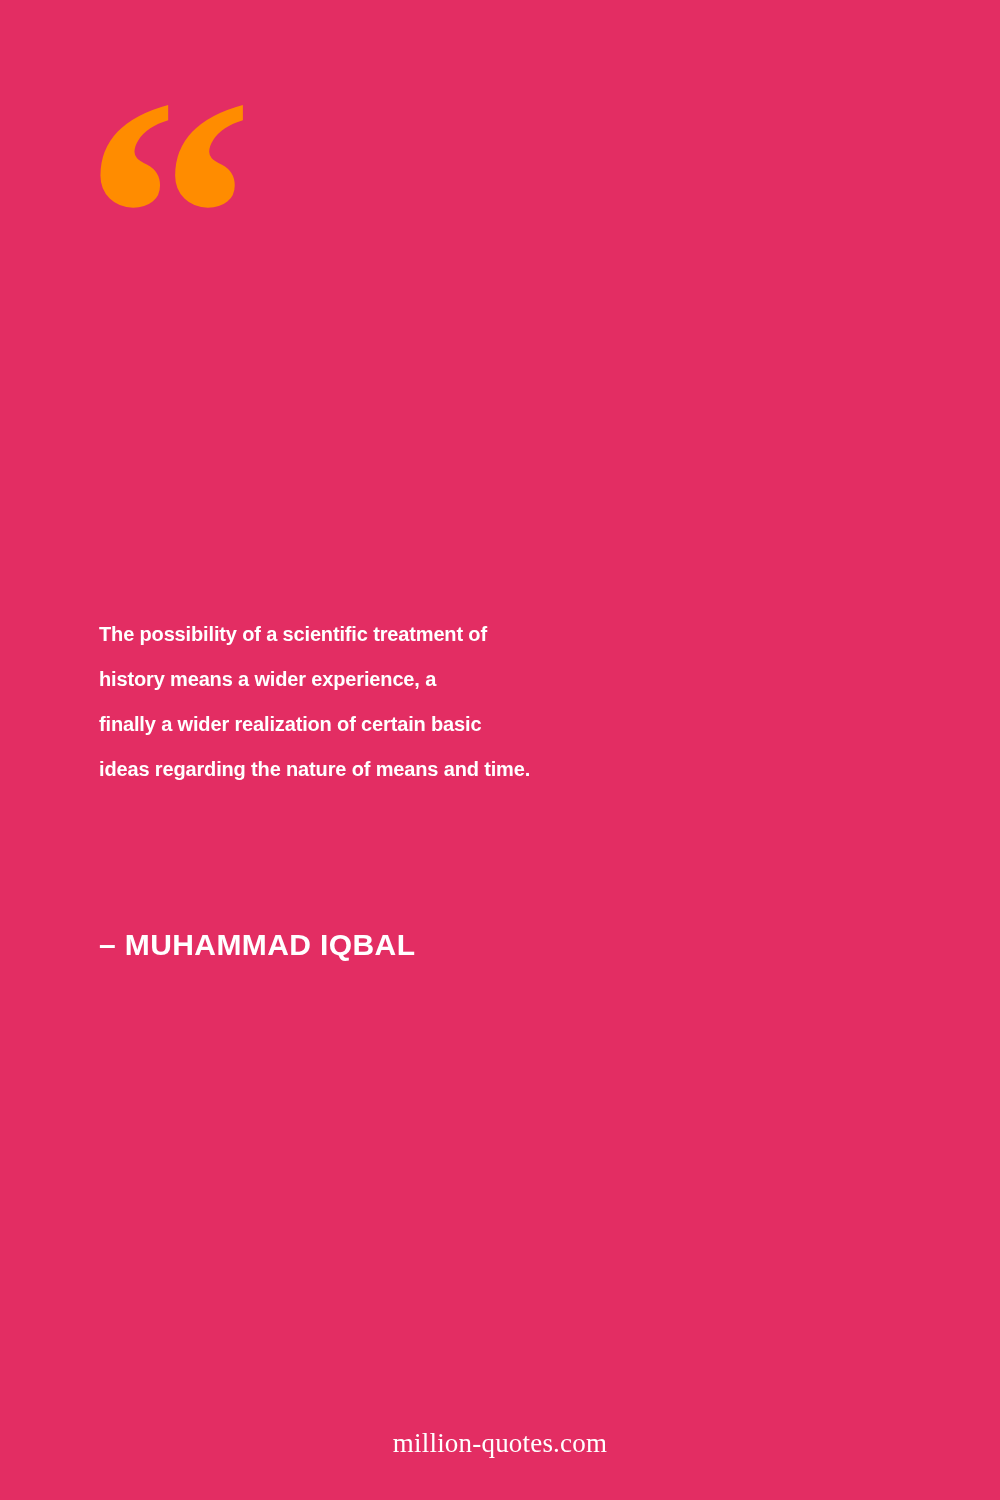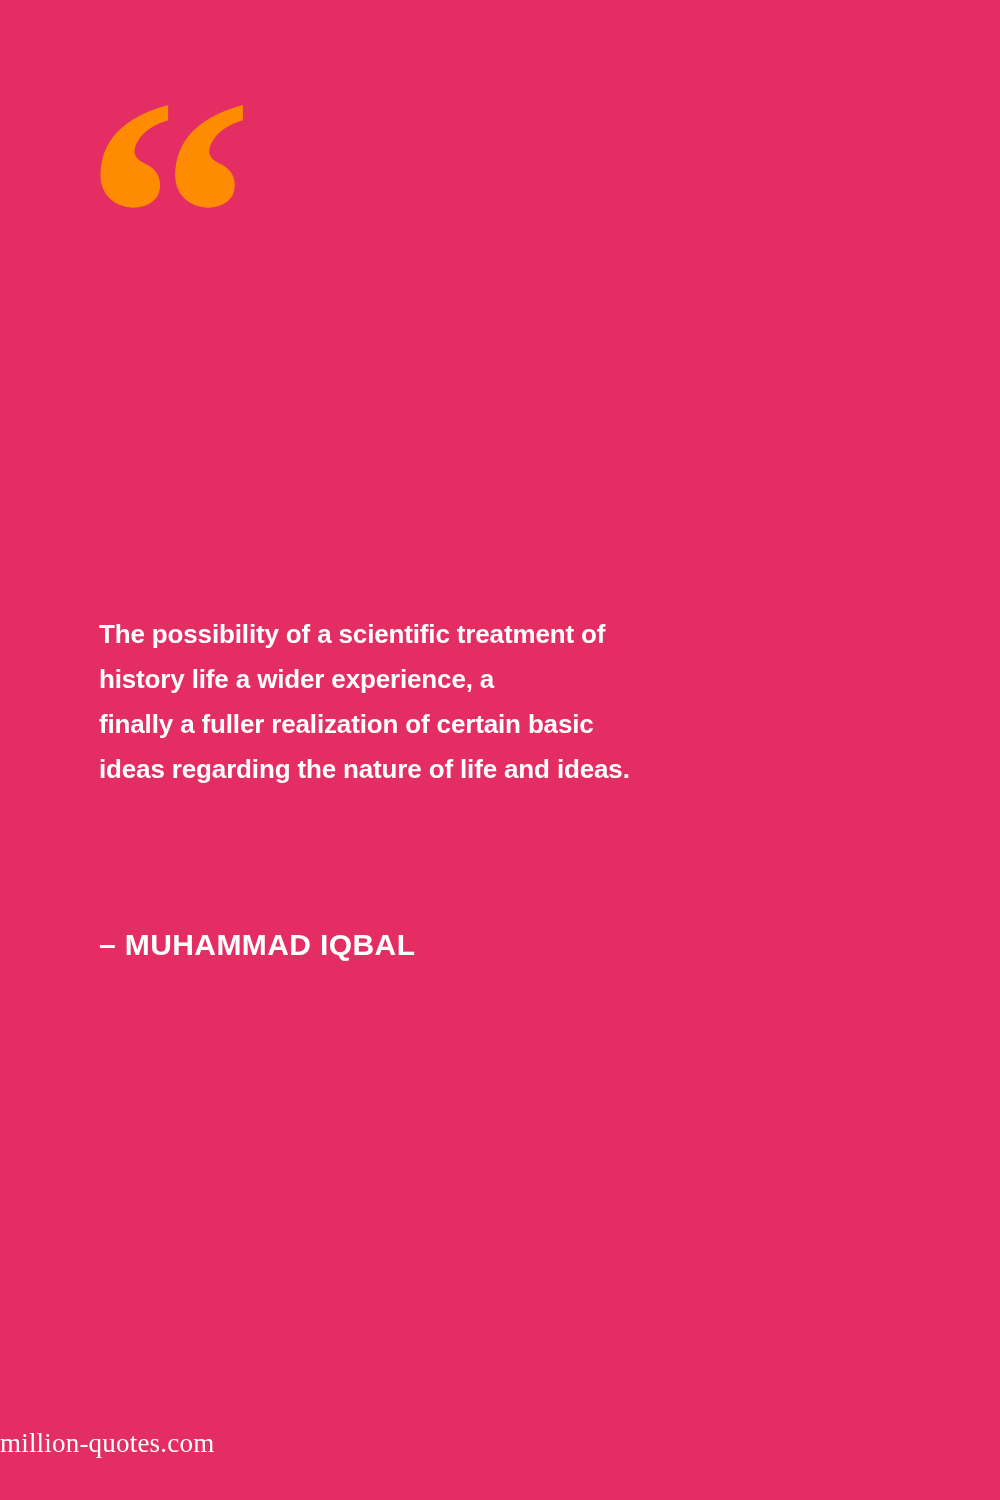--- a/index.html
+++ b/index.html
@@ -39,21 +39,21 @@
   }
 
   
   .quote-body {
     position: absolute;
     left: 99px;
     top: 612px;
     width: 720px;
     color: #ffffff;
     font-family: "Liberation Sans", sans-serif;
-    font-size: 26px;
+    font-size: 20px;
     font-weight: 700;
     line-height: 45px;
     letter-spacing: -0.15px;
   }
   .quote-line {
     display: block;
     white-space: nowrap;
   }
 
   
@@ -68,38 +68,39 @@
     letter-spacing: 0.4px;
     white-space: nowrap;
   }
 
   
   .footer {
     position: absolute;
     left: 0;
     right: 0;
     top: 1428px;
+    text-align: center;
     color: #ffffff;
     font-family: "Liberation Serif", serif;
     font-size: 27px;
     font-weight: 400;
     letter-spacing: 0.2px;
   }
 </style>
 </head>
 <body>
 
 <div class="poster">
 
   <div class="quote-mark">“</div>
 
   <div class="quote-body">
     <span class="quote-line">The possibility of a scientific treatment of</span>
-    <span class="quote-line">history life a wider experience, a</span>
-    <span class="quote-line">finally a fuller realization of certain basic</span>
-    <span class="quote-line">ideas regarding the nature of life and ideas.</span>
+    <span class="quote-line">history means a wider experience, a</span>
+    <span class="quote-line">finally a wider realization of certain basic</span>
+    <span class="quote-line">ideas regarding the nature of means and time.</span>
   </div>
 
   <div class="attribution">– MUHAMMAD IQBAL</div>
 
   <div class="footer">million-quotes.com</div>
 
 </div>
 
 </body></html>

